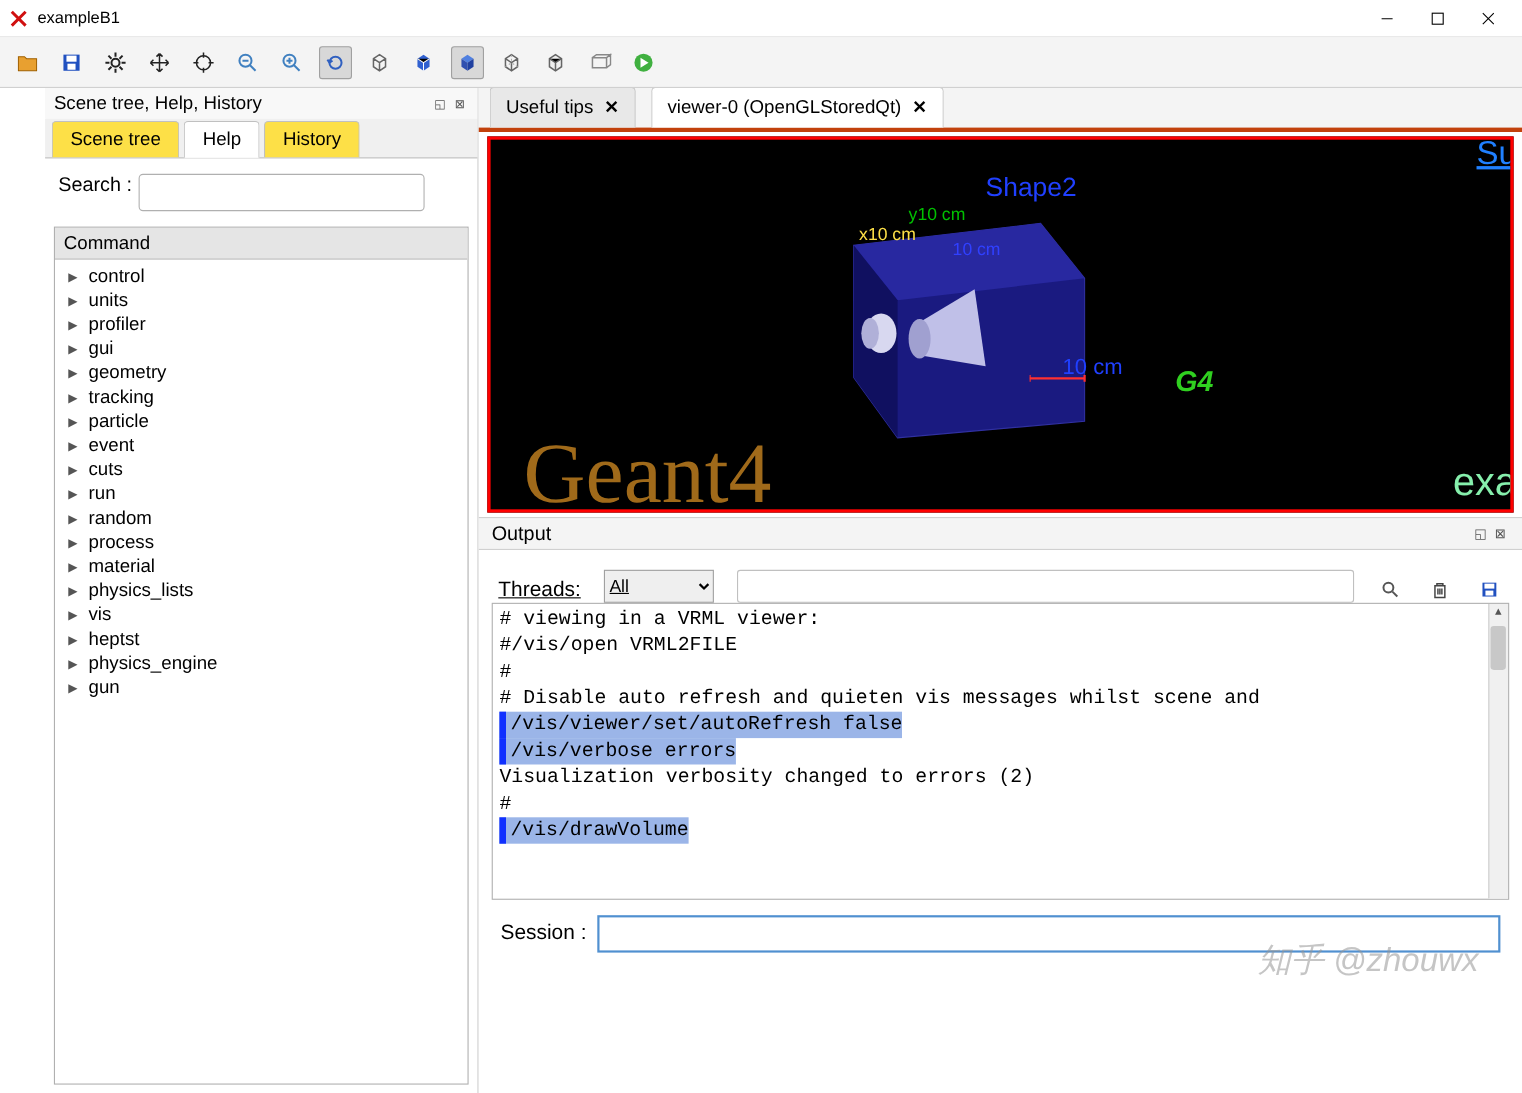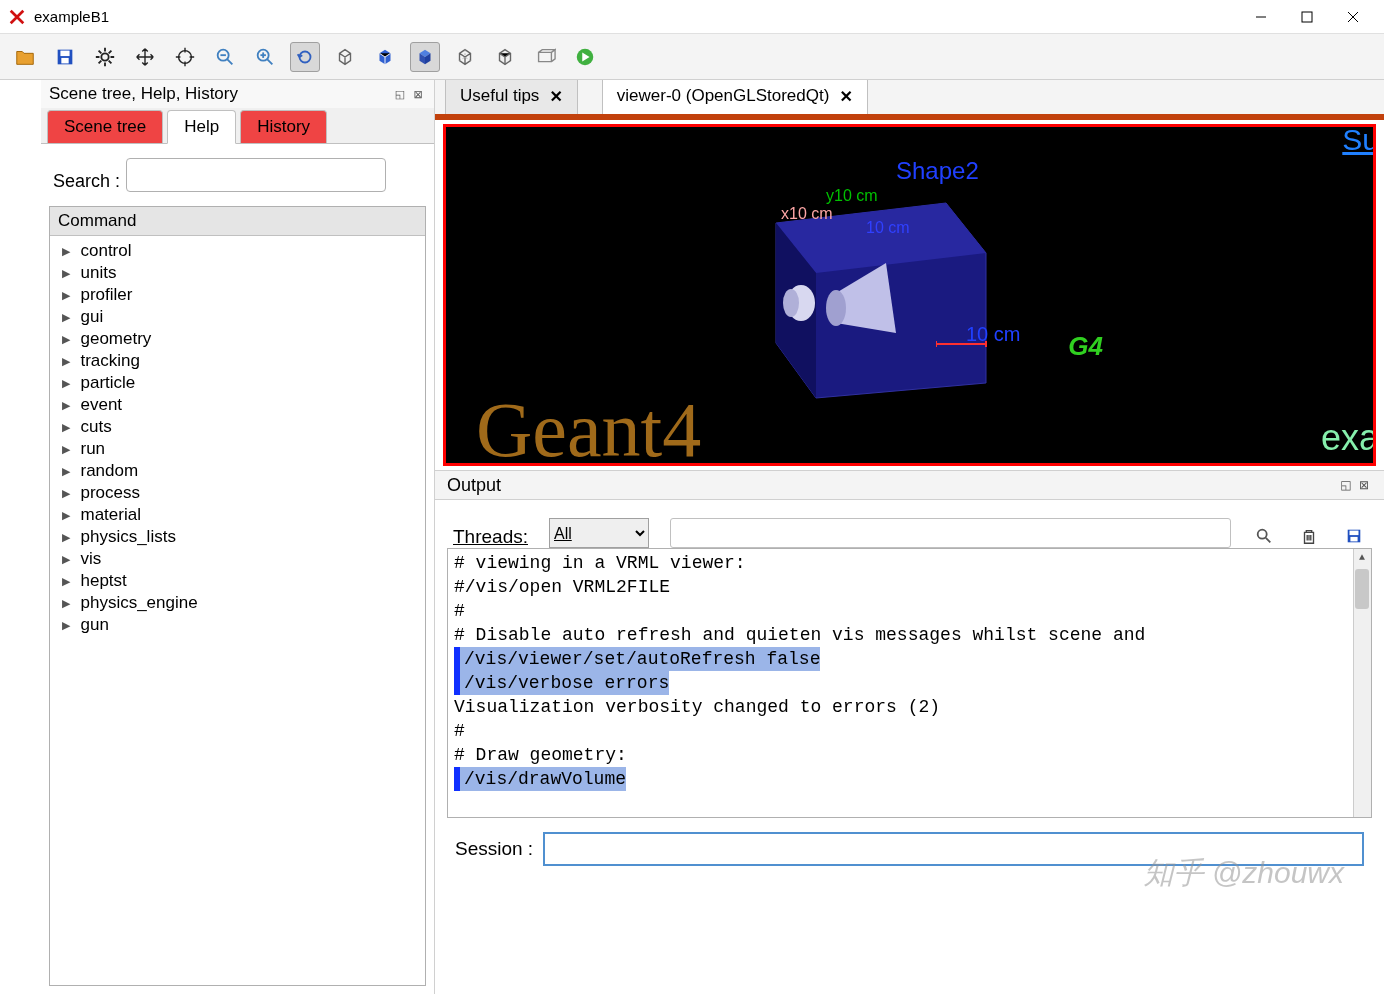--- a/index.html
+++ b/index.html
@@ -16,34 +16,34 @@
 .toolbar .tb-btn.active { background: #d8d8d8; border: 1px solid #a0a0a0; }
 
 .main-area { flex: 1; display: flex; overflow: hidden; padding-left: 41px; }
 
 .left-panel { width: 394px; display: flex; flex-direction: column; border-right: 1px solid #d0d0d0; }
 .dock-header { height: 28px; display: flex; align-items: center; padding: 0 8px; font-size: 17px; background: #f8f8f8; }
 .dock-header .dock-title { flex: 1; }
 .dock-header .dock-icon { width: 16px; height: 16px; margin-left: 2px; display:flex; align-items:center; justify-content:center; font-size: 11px; color: #555;}
 
 .left-tabs { height: 36px; display: flex; align-items: flex-end; background: #f0f0f0; border-bottom: 1px solid #c0c0c0; padding: 0 6px; gap: 4px; }
-.left-tab { padding: 6px 16px; font-size: 17px; background: #ef4444; border: 1px solid #c0c0c0; border-bottom: none; border-radius: 4px 4px 0 0; }
+.left-tab { padding: 6px 16px; font-size: 17px; background: #fde047; border: 1px solid #c0c0c0; border-bottom: none; border-radius: 4px 4px 0 0; }
 .left-tab.active { background: #fff; border-bottom: 1px solid #fff; position: relative; top: 1px; }
 
-.search-row { padding: 14px 12px; display: flex; align-items: flex-end; gap: 6px; font-size: 18px; }
+.search-row { padding: 14px 12px; display: flex; align-items: flex-start; gap: 6px; font-size: 18px; }
 .search-row input { flex: 1; height: 34px; border: 1px solid #b0b0b0; border-radius: 4px; padding: 0 8px; font-size: 15px; max-width: 260px;}
 
 .tree-box { margin: 0 8px 8px 8px; border: 1px solid #b0b0b0; flex: 1; overflow: auto; }
 .tree-header { padding: 4px 8px; font-size: 17px; border-bottom: 1px solid #c0c0c0; background: #e5e5e5; }
 .tree-list { padding: 4px 0; }
 .tree-item { display: flex; align-items: center; padding: 1px 12px; font-size: 17px; gap: 10px; }
 .tree-item .caret { color: #555; font-size: 11px; }
 
 .right-panel { flex: 1; display: flex; flex-direction: column; overflow: hidden; }
-.viewer-tabs { height: 40px; display: flex; align-items: flex-end; padding: 0 10px; gap: 24px; background: #f4f4f4; border-bottom: 6px solid #c2410c; }
+.viewer-tabs { height: 40px; display: flex; align-items: flex-end; padding: 0 10px; gap: 14px; background: #f4f4f4; border-bottom: 4px solid #c2410c; }
 .vtab { padding: 8px 14px; font-size: 17px; display: flex; align-items: center; gap: 10px; background: #e8e8e8; border: 1px solid #c0c0c0; border-bottom: none; border-radius: 4px 4px 0 0; }
 .vtab.active { background: #fff; }
 .vtab .close { font-weight: bold; font-size: 16px; }
 
 .viewer-3d { height: 342px; margin: 4px 8px; border: 3px solid #ff0000; background: #000; position: relative; overflow: hidden; }
 .viewer-3d .g4-text { position: absolute; left: 30px; bottom: -12px; font-size: 78px; color: #a06a1a; font-family: Georgia, serif; }
 .viewer-3d .shape-label { position: absolute; color: #2040ff; font-size: 24px; font-weight: 500; }
 .viewer-3d .axis-label { position: absolute; font-size: 16px; }
 .viewer-3d .g4-logo { position: absolute; right: 270px; top: 204px; color: #30d020; font-size: 26px; font-weight: bold; font-style: italic; }
 .viewer-3d .exa { position: absolute; right: -6px; bottom: 4px; color: #86efac; font-size: 36px; }
@@ -312,21 +312,21 @@
 
           <path d="M100 130 L150 100 L160 170 L100 160 Z" fill="#c0c0e8"></path>
           <ellipse cx="100" cy="145" rx="10" ry="18" fill="#a0a0d0"></ellipse>
 
           <ellipse cx="65" cy="140" rx="14" ry="18" fill="#d8d8f0"></ellipse>
           <ellipse cx="55" cy="140" rx="8" ry="14" fill="#b0b0d8"></ellipse>
         </svg>
       </div>
       <div class="shape-label" style="left:450px; top:30px;">Shape2</div>
       <div class="axis-label" style="left:380px; top:60px; color:#00c000;">y10 cm</div>
-      <div class="axis-label" style="left:335px; top:78px; color:#fca5a5;">x10 cm</div>
+      <div class="axis-label" style="left:335px; top:78px; color:#fde047;">x10 cm</div>
       <div class="axis-label" style="left:420px; top:92px; color:#3040ff;">10 cm</div>
       <div class="axis-label" style="left:520px; top:196px; color:#2040ff; font-size:20px;">10 cm</div>
       <svg style="position:absolute; left:490px; top:212px;" width="60" height="10">
           <line x1="0" y1="5" x2="50" y2="5" stroke="#ff3030" stroke-width="2"></line>
           <line x1="0" y1="2" x2="0" y2="8" stroke="#ff3030" stroke-width="2"></line>
           <line x1="50" y1="2" x2="50" y2="8" stroke="#ff3030" stroke-width="2"></line>
         </svg>
       <div class="g4-logo">G4</div>
       <div class="g4-text">Geant4</div>
       <div class="exa">exa</div>
@@ -369,21 +369,20 @@
       <div class="scroll-up">▲</div>
       <div class="scroll-thumb"></div>
     <div class="line"># viewing in a VRML viewer:</div>
         <div class="line">#/vis/open VRML2FILE</div>
         <div class="line">#</div>
         <div class="line"># Disable auto refresh and quieten vis messages whilst scene and</div>
         <div class="line"><span class="cmd-line">/vis/viewer/set/autoRefresh false</span></div>
         <div class="line"><span class="cmd-line">/vis/verbose errors</span></div>
         <div class="line">Visualization verbosity changed to errors (2)</div>
         <div class="line">#</div>
-        <div class="line"># Draw geometry:</div>
         <div class="line"><span class="cmd-line">/vis/drawVolume</span></div>
       </div>
 
     <div class="session-row">
       <span>Session :</span>
       <input type="text" value="" style="">
     </div>
   </div>
 </div>
 

